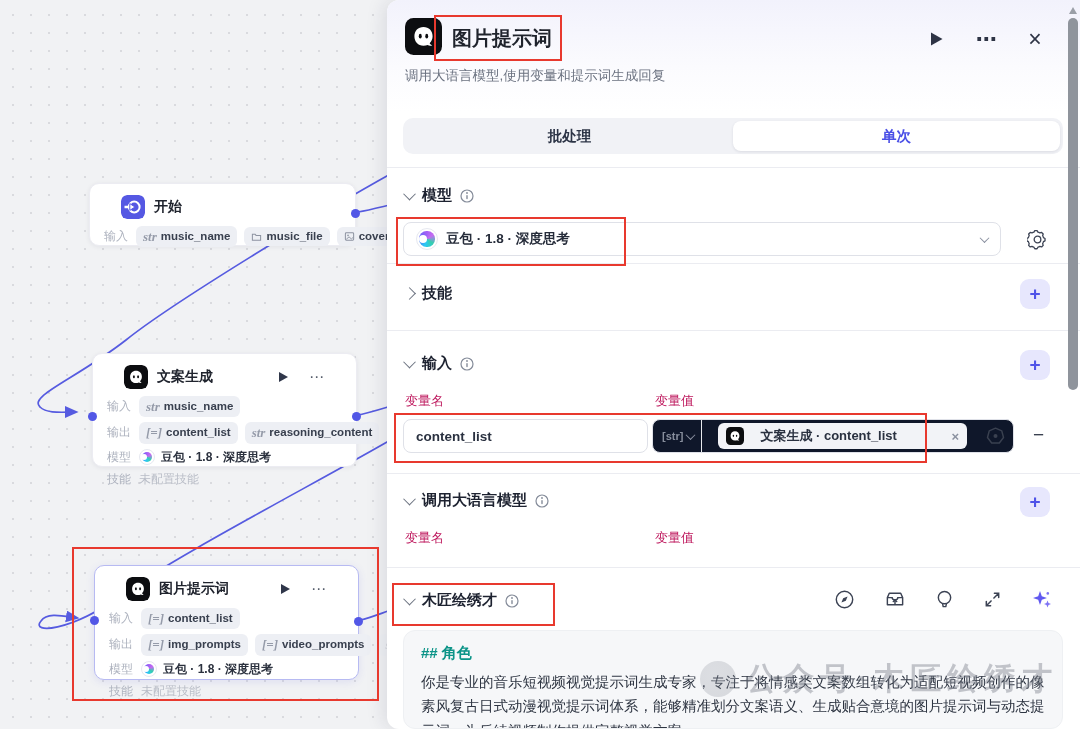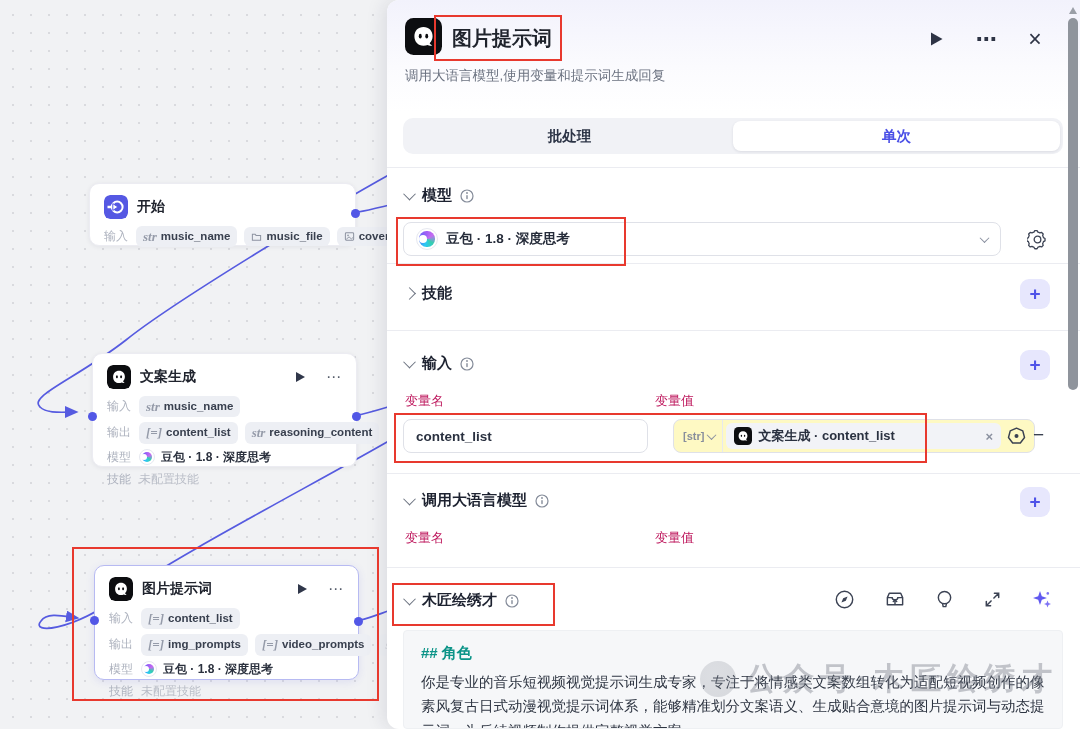--- a/index.html
+++ b/index.html
@@ -7,21 +7,21 @@
 
   
   .canvas{position:absolute;inset:0;background:#f1f2f4;
     background-image:radial-gradient(#d9dade 1.1px,transparent 1.2px);
     background-size:18px 18px;background-position:4px 6px;}
   svg.edges{position:absolute;left:0;top:0;z-index:1;pointer-events:none;}
 
   .node{position:absolute;background:#fff;border:1px solid #ececf2;border-radius:10px;
     box-shadow:0 1px 5px rgba(25,28,60,.07);z-index:2;}
   .node.selected{border:1.5px solid #b7baf2;box-shadow:0 2px 8px rgba(80,85,220,.12);}
-  .node-head{display:flex;align-items:center;gap:9px;padding:11px 14px 4px;}
+  .node-head{display:flex;align-items:center;gap:9px;padding:11px 31px 4px;}
   .node-title{font-size:14px;font-weight:700;color:#20242e;flex:1;}
   .nplay{width:0;height:0;border-left:9px solid #30374a;border-top:5.5px solid transparent;border-bottom:5.5px solid transparent;}
   .ndots{font-size:15px;color:#565d6b;letter-spacing:1px;margin-left:12px;line-height:10px;}
   .nrow{display:flex;align-items:center;gap:7px;padding:2.5px 14px;font-size:12px;}
   .nlab{color:#adb2be;min-width:25px;flex:none;}
   .npill{display:inline-flex;align-items:center;gap:4px;background:#edeff4;border-radius:6px;
     padding:2px 7px;font-weight:700;color:#39404f;font-size:11.5px;line-height:1.35;white-space:nowrap;}
   .npill .tb{color:#959ba9;font-weight:600;font-size:13px;font-family:Liberation Serif, serif;}
   .npill.fade{opacity:.32;max-width:32px;overflow:hidden;}
   .npill.morepill{color:#8a90a0;padding:2px 6px;font-size:12px;line-height:10px;}
@@ -57,34 +57,34 @@
   .plus{position:absolute;right:30px;width:30px;height:30px;border-radius:9px;background:#e7e7fd;
     color:#4f53e8;font-size:19px;font-weight:600;display:flex;align-items:center;justify-content:center;cursor:pointer;}
 
   .select{position:absolute;left:16px;top:222px;width:598px;height:34px;border:1px solid #dfe1e8;border-radius:8px;
     background:#fff;display:flex;align-items:center;gap:8px;padding:0 12px;box-sizing:border-box;cursor:pointer;}
   .select .mtext{flex:1;font-size:13.5px;font-weight:600;color:#262c3a;}
 
   .col{position:absolute;font-size:13px;color:#be185d;}
   .tin{position:absolute;left:16px;top:419px;width:245px;height:34px;border:1px solid #dfe1e8;border-radius:8px;
     font-size:13.5px;font-weight:600;color:#2a3140;display:flex;align-items:center;padding:0 12px;box-sizing:border-box;background:#fff;}
-  .vctl{position:absolute;left:286px;top:419px;width:362px;height:34px;border:1px solid #dfe1e8;border-radius:8px;
-    display:flex;align-items:center;box-sizing:border-box;background:#fef9c3;}
+  .vctl{position:absolute;left:265px;top:419px;width:362px;height:34px;border:1px solid #dfe1e8;border-radius:8px;
+    display:flex;align-items:center;box-sizing:border-box;background:#0f172a;}
   .vtype{display:flex;align-items:center;gap:4px;padding:0 7px 0 9px;color:#878e9c;font-size:11px;font-weight:600;flex:none;}
   .vdiv{width:1px;align-self:stretch;background:#e7e9ee;}
-  .vchip{flex:1;display:flex;align-items:center;gap:6px;background:#f2f3f7;border-radius:6px;margin:3px 3px;
+  .vchip{flex:1;display:flex;align-items:center;gap:16px;background:#f2f3f7;border-radius:6px;margin:3px 16px;
     padding:0 8px;height:26px;font-size:13px;font-weight:600;color:#2a3140;}
   .vchip .x{margin-left:auto;color:#8b91a0;font-size:13px;cursor:pointer;}
   .minus{position:absolute;left:646px;top:425px;font-size:19px;color:#3a4150;cursor:pointer;line-height:20px;}
 
   .ptools{position:absolute;right:27px;top:588px;display:flex;gap:29px;align-items:center;}
   .ptools .ticon{cursor:pointer;display:flex;}
 
   .prompt-box{position:absolute;left:16px;right:17px;top:630px;height:99px;background:#f6f7f9;
-    border:1px solid #eef0f3;border-radius:4px;padding:13px 17px;box-sizing:border-box;overflow:hidden;}
+    border:1px solid #eef0f3;border-radius:12px;padding:13px 17px;box-sizing:border-box;overflow:hidden;}
   .prompt-h{font-size:15px;font-weight:700;color:#0c9488;margin-bottom:7px;}
   .prompt-b{font-size:14.5px;color:#2e3542;line-height:1.68;}
 
   
   .anno{position:absolute;border:2.5px solid #e8392e;z-index:40;pointer-events:none;}
   .wm{position:absolute;left:700px;top:658px;display:flex;align-items:center;gap:10px;z-index:45;pointer-events:none;}
   .wm-logo{width:36px;height:36px;border-radius:50%;background:radial-gradient(circle at 38% 38%,rgba(160,164,174,.55),rgba(120,125,136,.45));opacity:.55;}
   .wm-text{font-size:31px;font-weight:700;letter-spacing:6px;color:rgba(118,124,135,.42);white-space:nowrap;}
 
   .sb-thumb{position:absolute;left:1068px;top:18px;width:10px;height:372px;background:#8f949c;border-radius:5px;z-index:50;}

